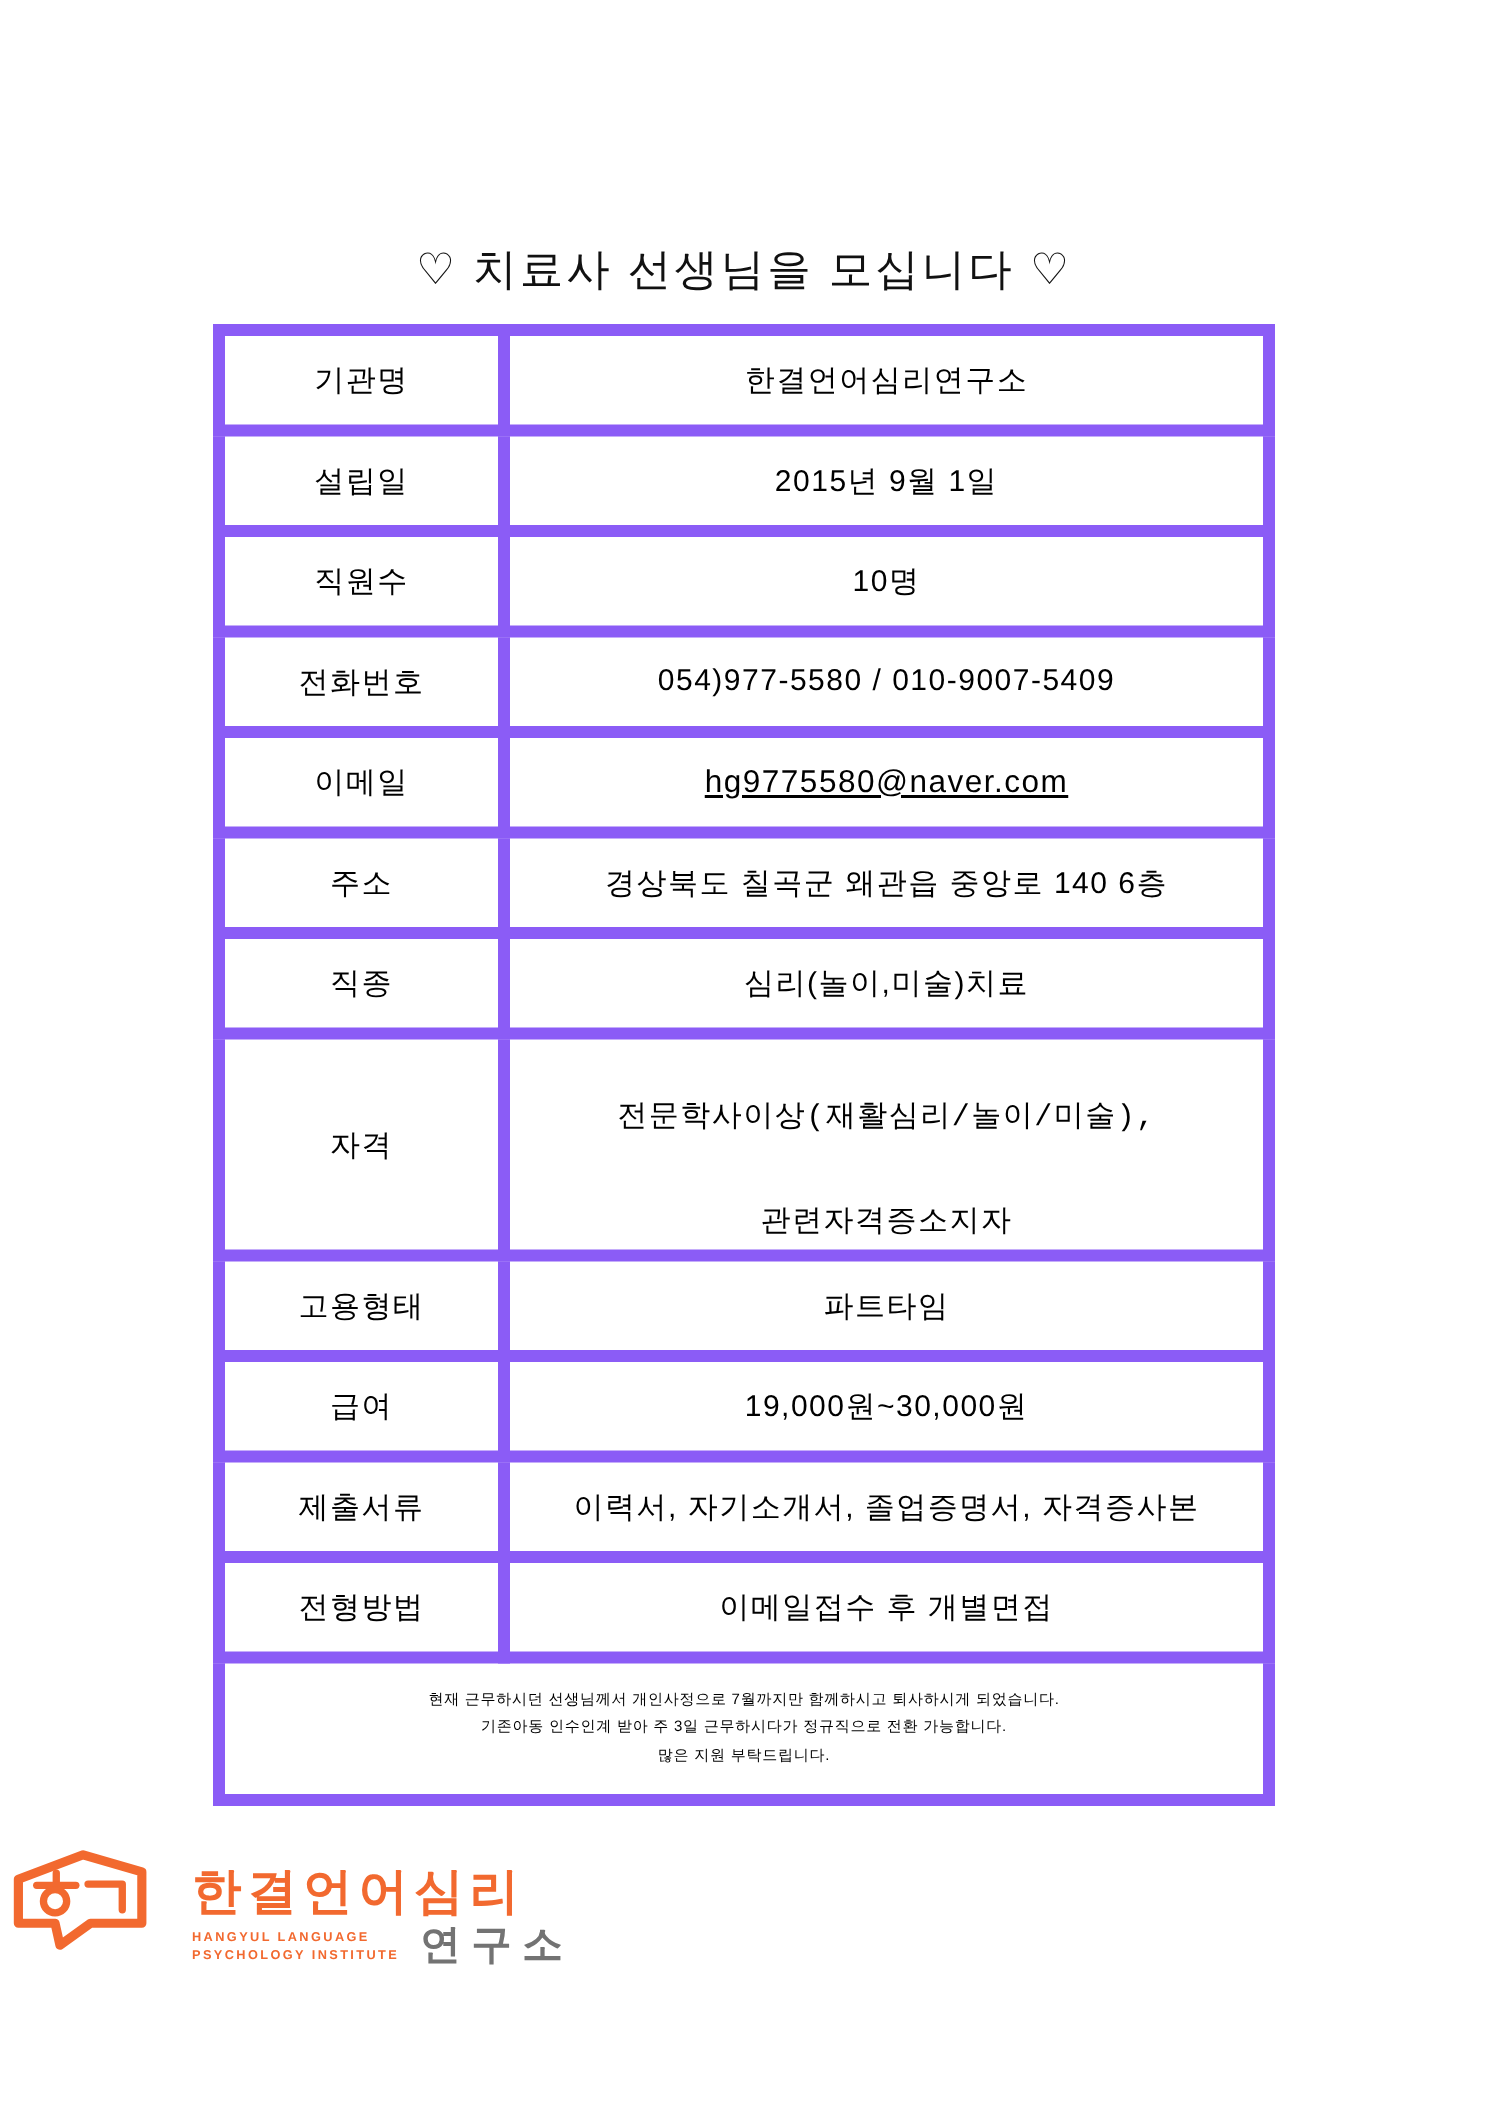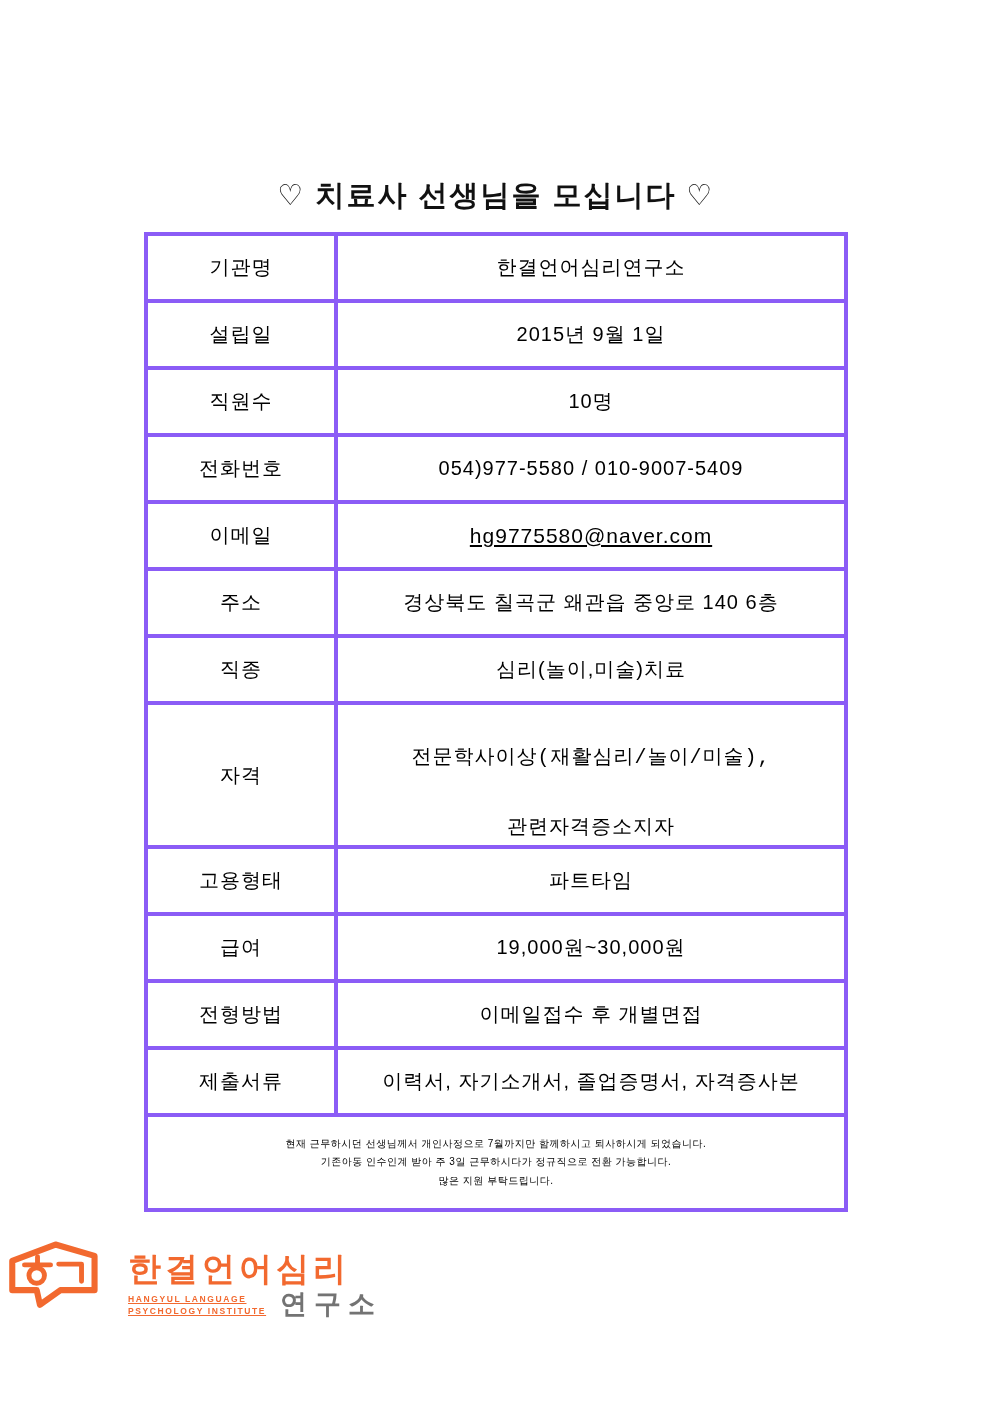--- a/index.html
+++ b/index.html
@@ -11,38 +11,38 @@
     position: relative;
     width: 992px;
     height: 1403px;
     margin: 0 auto;
     background: #ffffff;
     font-family: "Liberation Sans", "DejaVu Sans", sans-serif;
     color: #000000;
     overflow: hidden;
   }
   .doc-title {
-    margin: 16px;
+    margin: 0;
     padding-top: 160px;
     text-align: center;
     font-size: 29px;
-    font-weight: 700;
+    font-weight: 400;
     letter-spacing: 2px;
     color: #111111;
   }
   table.info-table {
     border-collapse: collapse;
     table-layout: fixed;
     width: 700px;
     margin: 16px auto 0 auto;
   }
   .info-table col.c-label { width: 190px; }
   .info-table col.c-value { width: 510px; }
   .info-table td {
-    border: 4px solid #8b5cf6;
+    border: 8px solid #8b5cf6;
     text-align: center;
     vertical-align: middle;
     font-size: 20px;
     padding: 0 8px;
     letter-spacing: 1px;
   }
   .info-table tr.row-std  { height: 67px; }
   .info-table tr.row-tall { height: 104px; font-family: Liberation Mono, monospace; }
   .info-table tr.row-note { height: 95px; }
   .cell-label { font-weight: 500; }
@@ -83,21 +83,20 @@
     justify-content: space-between;
     margin-top: 6px;
     gap: 14px;
   }
   .logo-english {
     font-size: 8.5px;
     font-weight: 700;
     letter-spacing: 1.6px;
     line-height: 1.5;
     text-transform: uppercase;
-    text-decoration: underline;
   }
   .logo-suffix {
     font-size: 27px;
     font-weight: 800;
     letter-spacing: 7px;
     line-height: 1;
   }
 </style>
 </head>
 <body>
@@ -151,26 +150,26 @@
       </tr>
       <tr class="row-std">
         <td class="cell-label">고용형태</td>
         <td class="cell-value">파트타임</td>
       </tr>
       <tr class="row-std">
         <td class="cell-label">급여</td>
         <td class="cell-value">19,000원~30,000원</td>
       </tr>
       <tr class="row-std">
+        <td class="cell-label">제출서류</td>
+        <td class="cell-value">이력서, 자기소개서, 졸업증명서, 자격증사본</td>
+      </tr>
+      <tr class="row-std">
         <td class="cell-label">전형방법</td>
         <td class="cell-value">이메일접수 후 개별면접</td>
-      </tr>
-      <tr class="row-std">
-        <td class="cell-label">제출서류</td>
-        <td class="cell-value">이력서, 자기소개서, 졸업증명서, 자격증사본</td>
       </tr>
       <tr class="row-note">
         <td class="note-cell" colspan="2">
           <span class="note-line">현재 근무하시던 선생님께서 개인사정으로 7월까지만 함께하시고 퇴사하시게 되었습니다.</span>
           <span class="note-line">기존아동 인수인계 받아 주 3일 근무하시다가 정규직으로 전환 가능합니다.</span>
           <span class="note-line">많은 지원 부탁드립니다.</span>
         </td>
       </tr>
     </tbody>
   </table>

